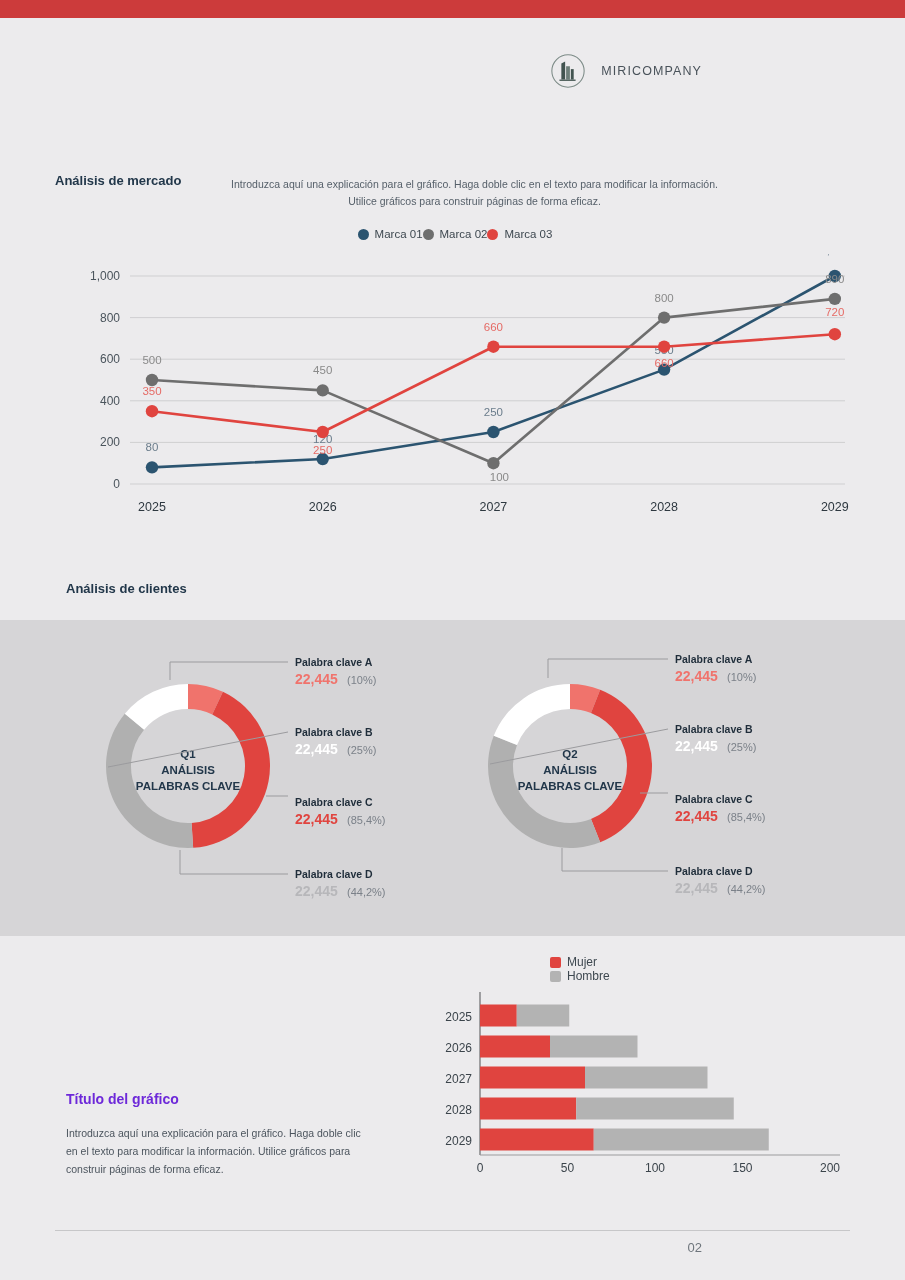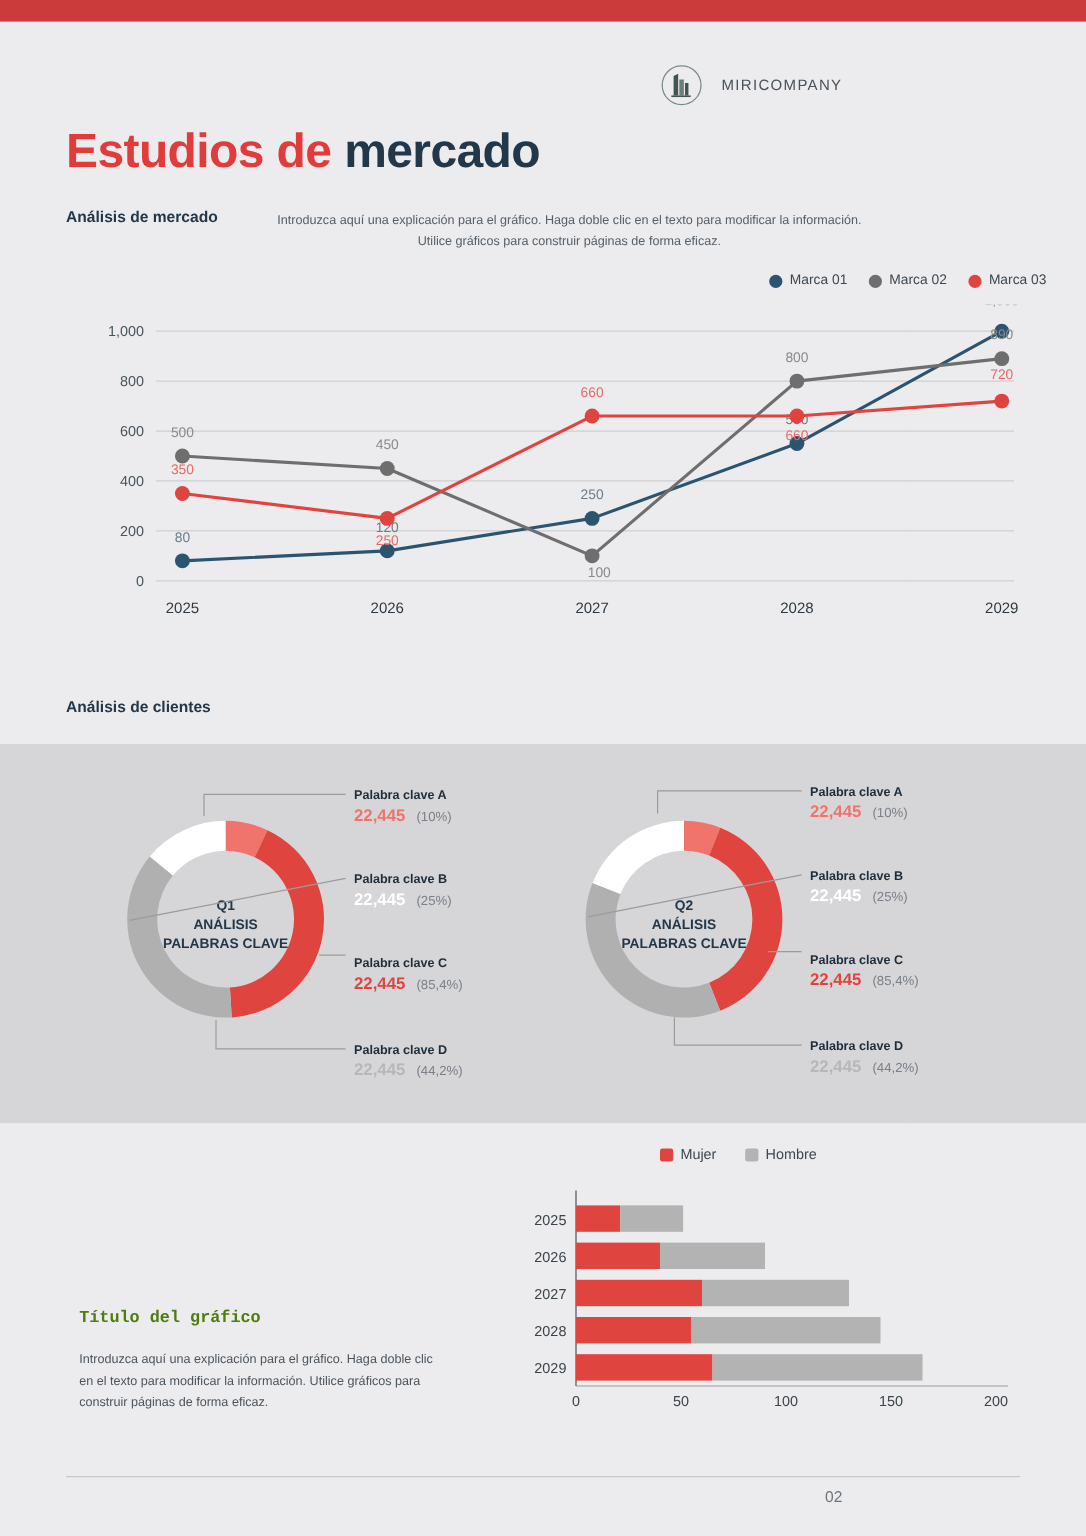--- a/index.html
+++ b/index.html
@@ -20,49 +20,49 @@
   .brand-name { font-size: 12.5px; letter-spacing: 1.1px; color: #49525a; }
 
   
   .title { position: absolute; left: 55px; top: 104px; font-size: 40px; font-weight: bold; letter-spacing: -0.5px; }
   .title .t-red  { color: #e03c3c; }
   .title .t-dark { color: #22374a; }
 
   
   .sec-head { position: absolute; font-size: 13px; font-weight: bold; color: #22374a; }
   #h-mercado  { left: 55px; top: 173px; }
-  #h-clientes { left: 55px; top: 581px; }
+  #h-clientes { left: 66px; top: 581px; }
 
   .caption { position: absolute; left: 222px; top: 176px; width: 505px;
              font-size: 10.5px; line-height: 17px; color: #56606a; text-align: center; }
 
   
   .linechart { position: absolute; left: 55px; top: 228px; width: 800px; height: 290px; }
-  .lc-legend { position: absolute; left: 17px; top: 0; width: 800px; display: flex; justify-content: flex-end; gap: 18px; }
+  .lc-legend { position: absolute; left: 0; top: 0; width: 800px; display: flex; justify-content: center; }
   .lg-item { display: flex; align-items: center; gap: 6px; font-size: 11.5px; color: #3e4850; }
   .lg-dot { width: 11px; height: 11px; border-radius: 50%; }
   .lc-svg { position: absolute; left: 0; top: 26px; }
 
   
   .band-gray { position: absolute; left: 0; top: 620px; width: 905px; height: 316px; background: #d6d5d7; }
   .donut-wrap { position: absolute; top: 636px; }
   #donut-q1 { left: 30px; }
   #donut-q2 { left: 420px; }
 
   
   .people-sec { position: absolute; left: 0; top: 945px; width: 905px; height: 270px; }
 
   
-  .btitle { position: absolute; left: 66px; top: 1091px; font-size: 14px; font-weight: bold; color: #4d7c0f; font-family: Liberation Mono, monospace; }
+  .btitle { position: absolute; left: 66px; top: 1091px; font-size: 14px; font-weight: bold; color: #6d28d9; }
   .btext  { position: absolute; left: 66px; top: 1124px; width: 300px;
             font-size: 10.5px; line-height: 18px; color: #4c555e; }
 
   
   .barchart { position: absolute; left: 440px; top: 955px; width: 420px; height: 245px; }
-  .bc-legend { position: absolute; left: 110px; top: 0; display: flex; gap: 24px; }
+  .bc-legend { position: absolute; left: 110px; top: 0; display: flex; gap: 0; flex-direction: column; }
   .bc-sq { width: 11px; height: 11px; border-radius: 2px; }
 
   
   .foot-rule { position: absolute; left: 55px; top: 1230px; width: 795px; height: 1px; background: #c7c7c9; }
   .foot-left { position: absolute; left: 55px; top: 1312px; font-size: 9.5px; letter-spacing: 0.6px; color: #6e757c; text-align: center; }
   .foot-right{ position: absolute; right: 55px; top: 1240px; font-size: 13px; color: #6e757c; }
 </style>
 </head>
 <body>
 
@@ -76,23 +76,20 @@
         <circle cx="20" cy="20" r="17" fill="none" stroke="#7b8a86" stroke-width="1.1"></circle>
         <path d="M13 29 L13 12 L17 10 L17 29 Z" fill="#425450"></path>
         <path d="M18 29 L18 15 L22 15 L22 29 Z" fill="#6d7e79"></path>
         <path d="M23 29 L23 18 L26 18 L26 29 Z" fill="#425450"></path>
         <rect x="11" y="29" width="17" height="1.4" fill="#425450"></rect>
       </svg>
     </span>
     <span class="brand-name">MIRICOMPANY</span>
   </div>
 
-  <div class="title">
-    <span class="t-red">Estudios de </span><span class="t-dark">mercado</span>
-  </div>
 
   <div class="sec-head" id="h-mercado">Análisis de mercado</div>
   <div class="caption">Introduzca aquí una explicación para el gráfico. Haga doble clic en el texto para modificar la información. Utilice gráficos para construir páginas de forma eficaz.</div>
 
   <div class="linechart">
     <div class="lc-legend" id="lc-legend">
         <div class="lg-item">
           <span class="lg-dot" style="background: rgb(43, 84, 112);"></span>
           <span>Marca 01</span>
         </div>

